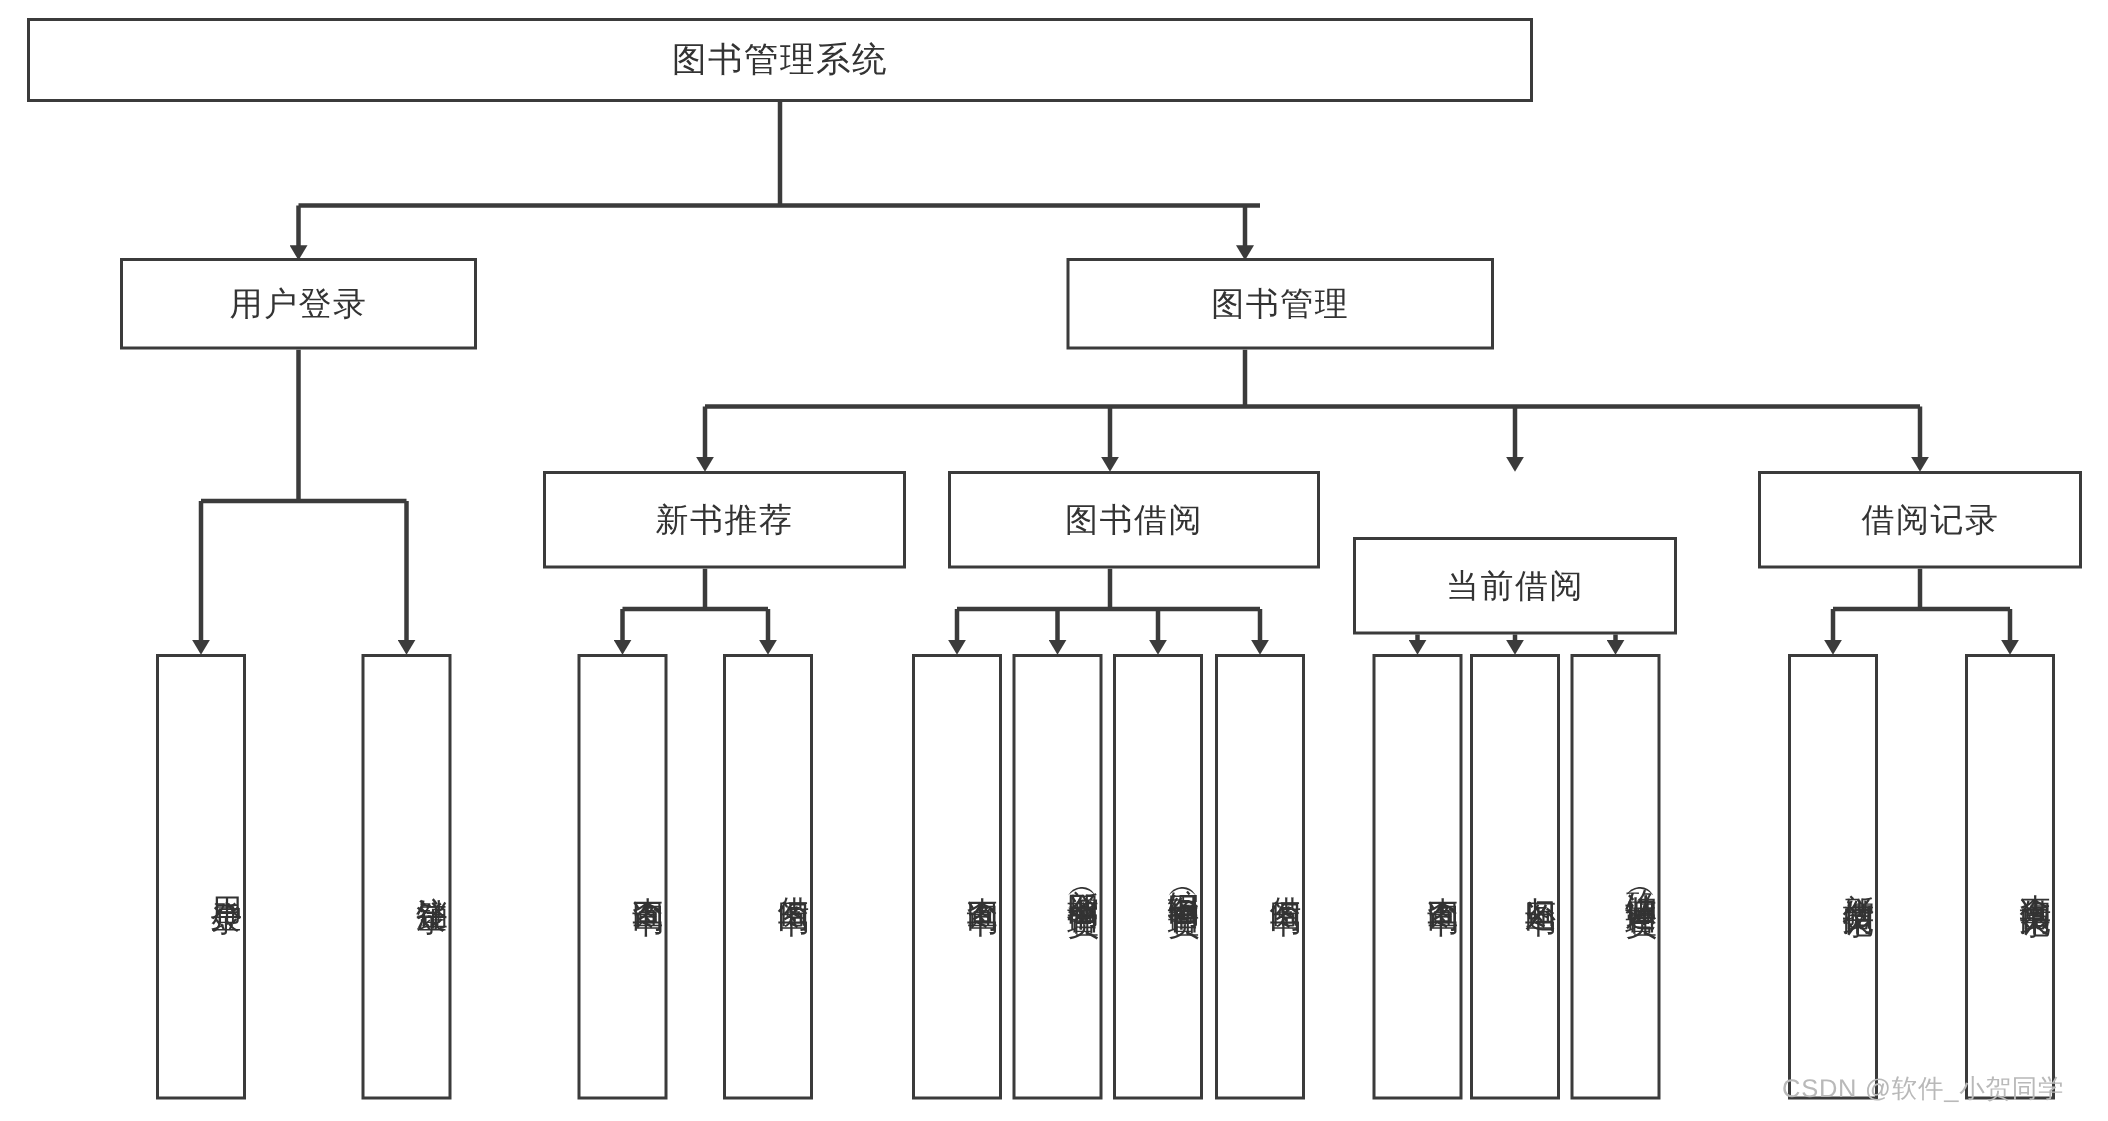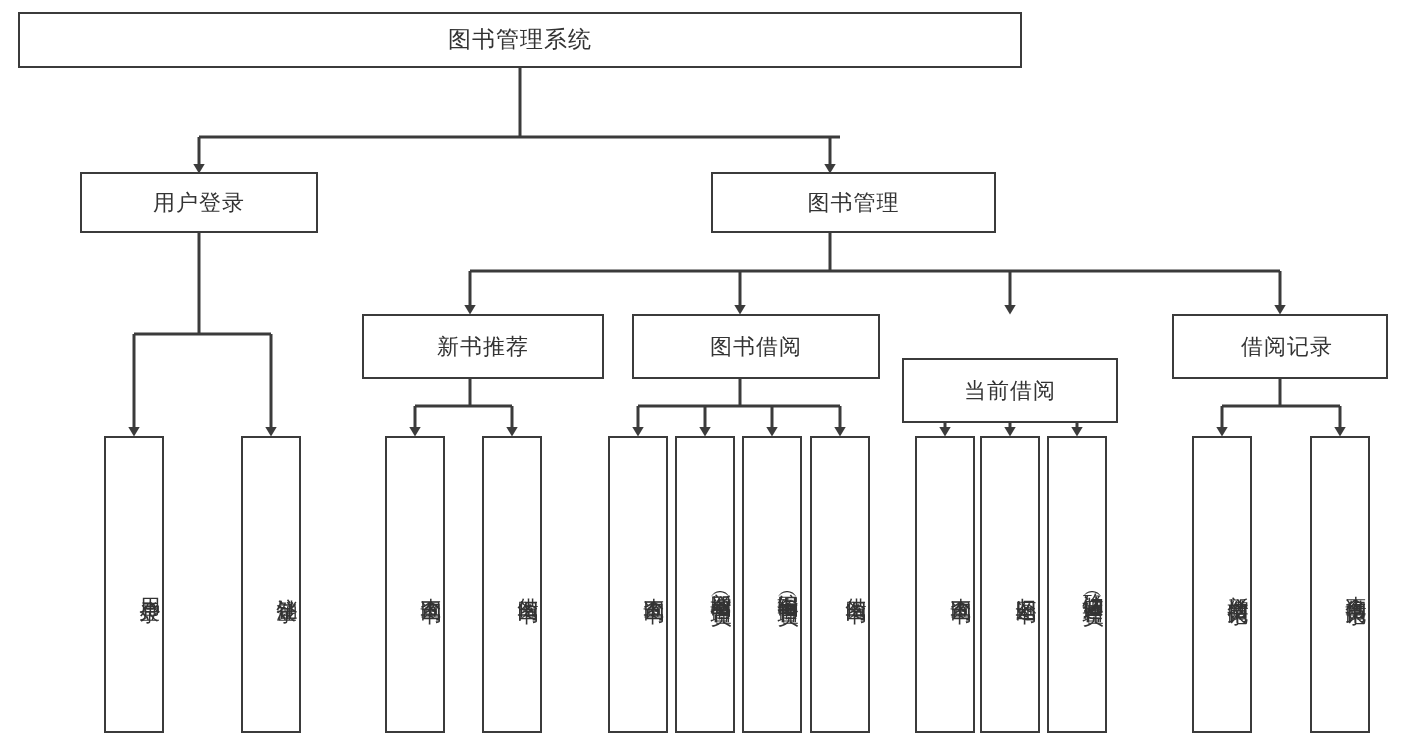--- a/index.html
+++ b/index.html
@@ -186,14 +186,15 @@
     <span class="vtext">确认归还（管理员）</span>
   </div>
 
   <div class="node v" style="left:1192px; top:436px; width:60px; height:297px;">
     <span class="vtext">新增借阅记录</span>
   </div>
   <div class="node v" style="left:1310px; top:436px; width:60px; height:297px;">
     <span class="vtext">查询借阅记录</span>
   </div>
 
+  <div class="watermark">CSDN @软件_小贺同学</div>
 
 </div>
 
 </body></html>

